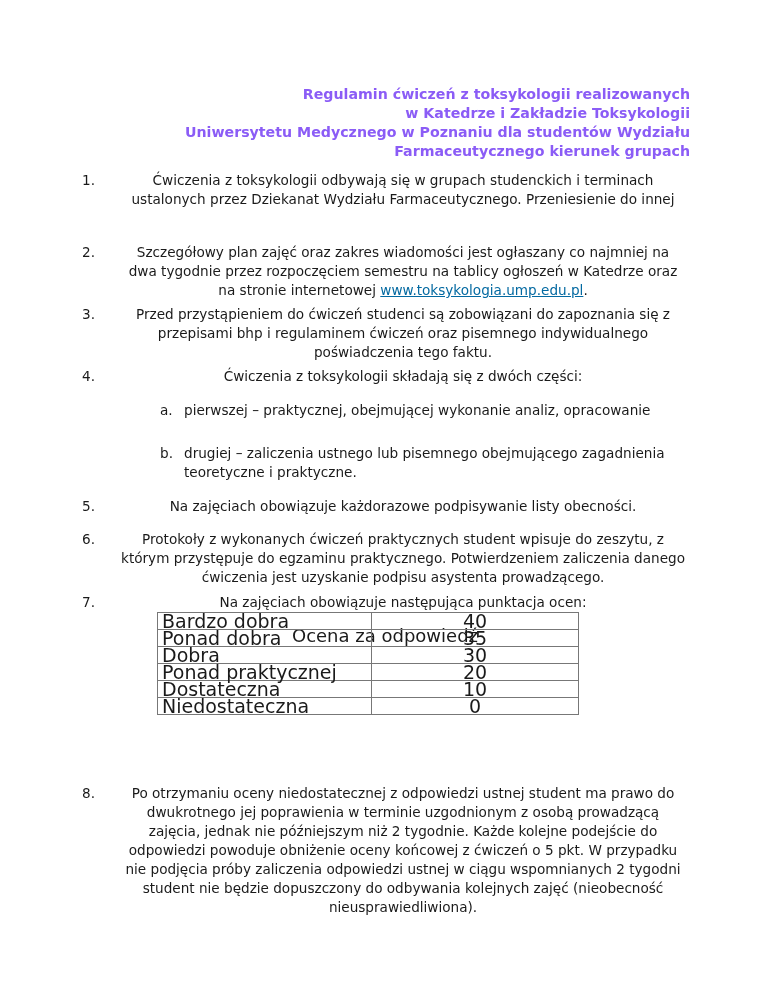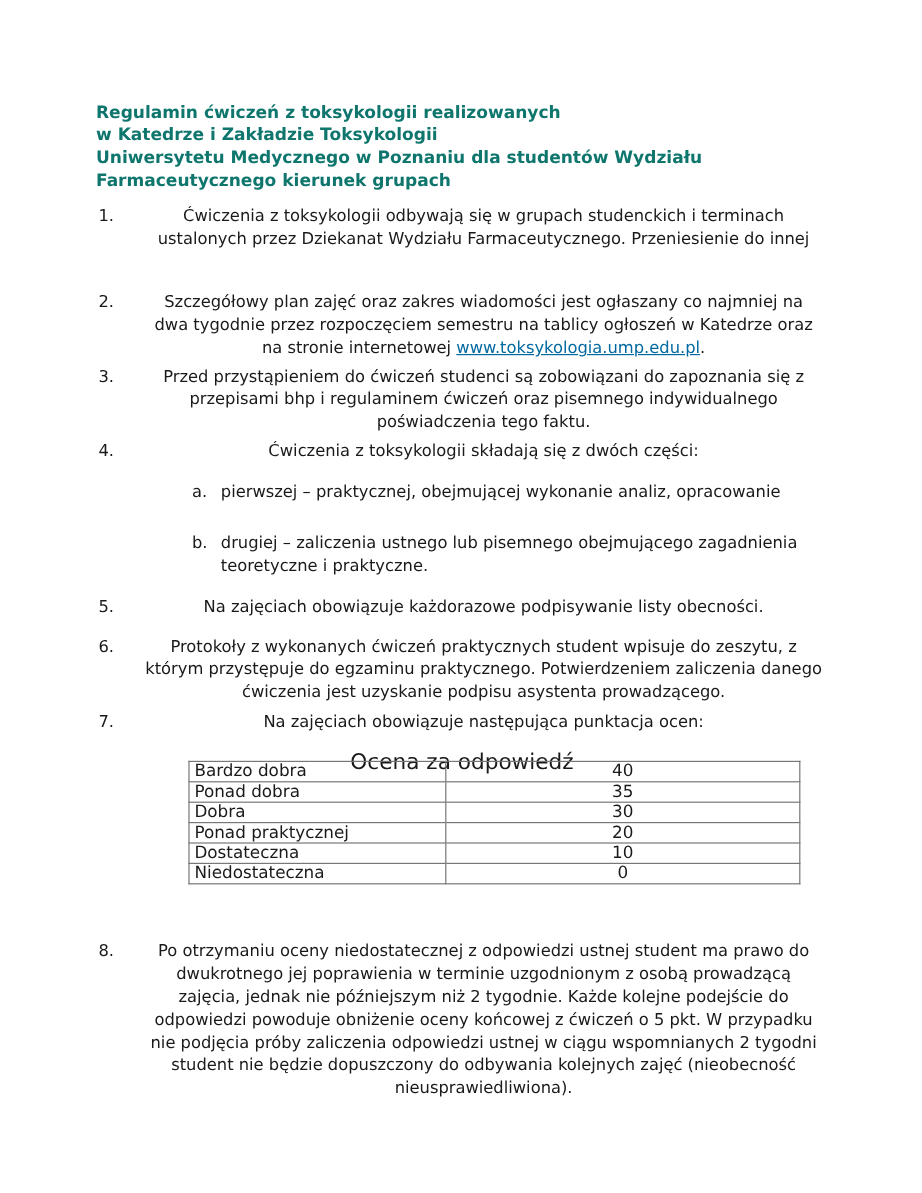--- a/index.html
+++ b/index.html
@@ -19,25 +19,25 @@
       position: absolute;
       left: 0; top: 0;
       width: 768px; height: 994px;
       background: #fff;
     }
     .title {
       position: absolute;
       left: 80px;
       width: 610px;
       top: 85px;
-      text-align: left;
+      text-align: right;
       font-weight: bold;
       font-size: 14.2px;
       line-height: 19px;
-      color: #0f766e;
+      color: #8b5cf6;
       margin: 0;
     }
     .title span { display: block; white-space: nowrap; }
     .item {
       position: absolute;
       left: 82px;
       width: 620px;
       font-size: 13.6px;
       line-height: 19px;
       color: #1a1a1a;
@@ -71,24 +71,24 @@
       left: 157px;
       width: 456px;
       top: 626px;
       text-align: center;
       font-size: 18px;
       line-height: 19px;
     }
     table.grades {
       position: absolute;
       left: 157px;
-      top: 634px;
-      width: 510px;
+      top: 612px;
+      width: 422px;
       border-collapse: collapse;
-      font-size: 14px;
+      font-size: 19px;
     }
     table.grades td {
       border: 1px solid #777;
       padding: 0 4px;
       height: 16px;
       line-height: 16px;
       white-space: nowrap;
     }
     table.grades td.label { width: 205px; text-align: left; }
     table.grades td.val { text-align: center; }

